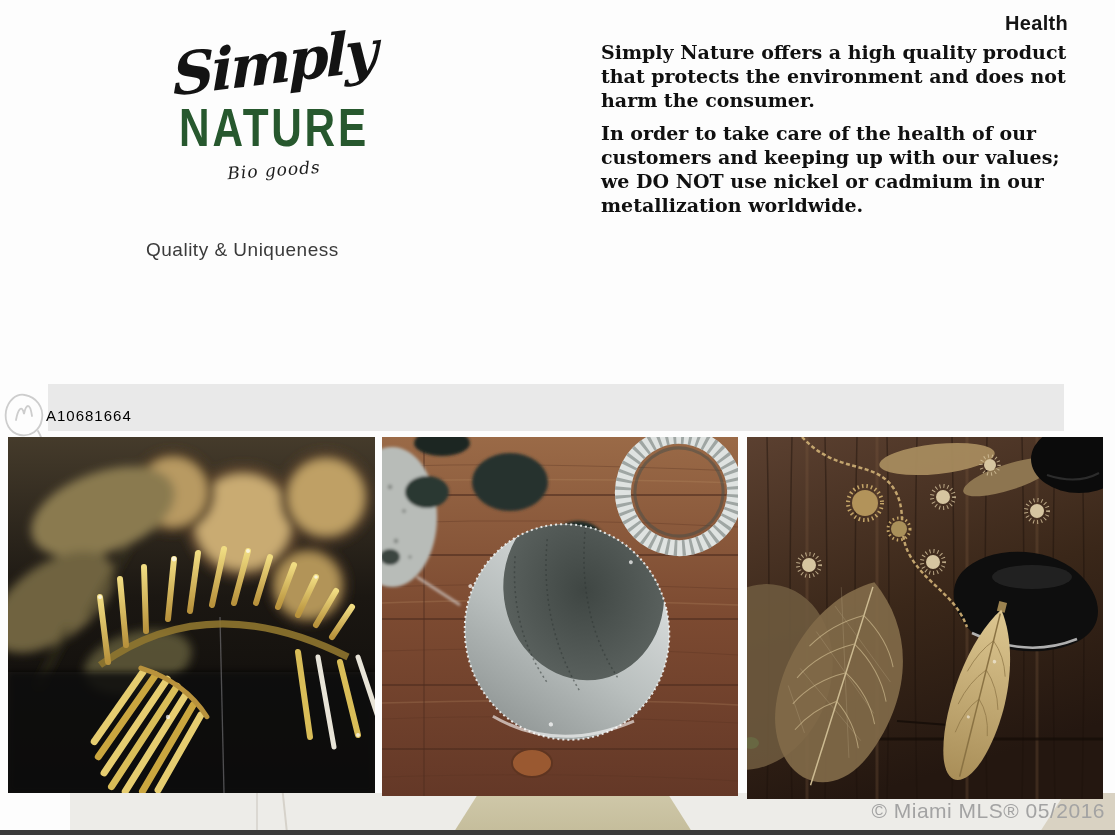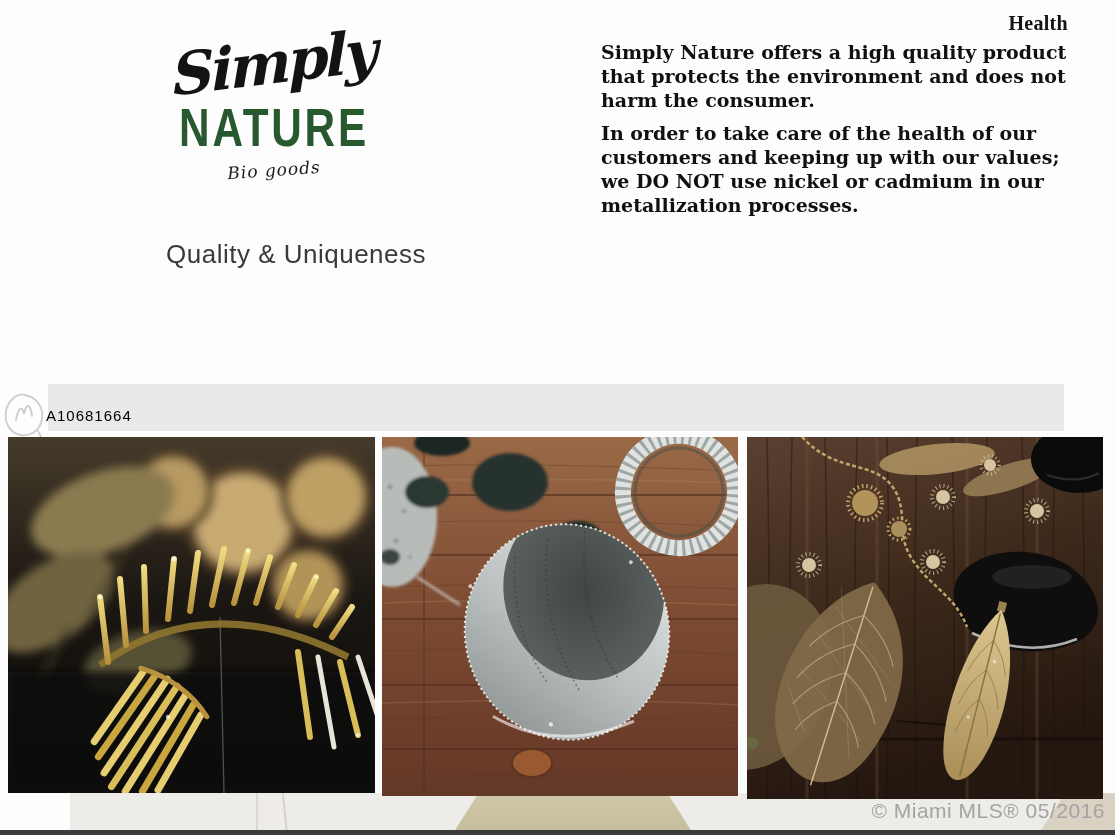--- a/index.html
+++ b/index.html
@@ -6,21 +6,21 @@
   body{
     width:1115px;height:835px;position:relative;overflow:hidden;
     background:#fdfdfd;
     font-family:"Liberation Sans",sans-serif;
   }
   .abs{position:absolute;}
 
   
   .health{
     top:12px;right:47px;
-    font-family:Liberation Serif, serif;font-weight:bold;font-size:20px;color:#141414;
+    font-family:Liberation Sans, sans-serif;font-weight:bold;font-size:20px;color:#141414;
     letter-spacing:.3px;
   }
 
   
   .logo{left:148px;top:34px;width:252px;text-align:center;}
   .brand-script{
     display:block;
     font-family:"DejaVu Serif",serif;font-style:italic;font-weight:bold;
     font-size:58px;color:#131313;letter-spacing:-3px;line-height:1;
     transform:rotate(-7deg) skewX(-6deg);
@@ -32,21 +32,21 @@
     transform:scale(.92,1.18);
   }
   .brand-tagline{
     display:block;margin-top:10px;
     font-family:"DejaVu Serif",serif;font-style:italic;
     font-size:17px;color:#1d1d1d;letter-spacing:1px;
     transform:rotate(-4deg);
   }
   .subtitle{
     left:146px;top:239px;width:300px;
-    font-size:26px;color:#3a3a3a;letter-spacing:.5px;font-weight:normal;text-align:center;
+    font-size:19px;color:#3a3a3a;letter-spacing:.5px;font-weight:normal;
   }
 
   
   .copy{left:601px;top:40px;width:470px;z-index:3;}
   .copy p{
     margin:0 0 9px 0;
     font-family:"DejaVu Serif",serif;font-weight:bold;
     font-size:19px;line-height:24px;color:#101010;
   }
 
@@ -93,21 +93,21 @@
 <div class="abs logo">
   <span class="brand-script">Simply</span>
   <span class="brand-name">NATURE</span>
   <span class="brand-tagline">Bio goods</span>
 </div>
 
 <div class="abs subtitle">Quality &amp; Uniqueness</div>
 
 <div class="abs copy">
   <p>Simply Nature offers a high quality product that protects the environment and does not harm the consumer.</p>
-  <p>In order to take care of the health of our customers and keeping up with our values; we DO NOT use nickel or cadmium in our metallization processes.</p>
+  <p>In order to take care of the health of our customers and keeping up with our values; we DO NOT use nickel or cadmium in our metallization worldwide.</p>
 </div>
 
 <div class="abs band"></div>
 
 <div class="abs mls-shell">
   <svg width="46" height="60" viewBox="0 0 46 60">
     <g fill="none" stroke="#cdcdcd" stroke-width="1.8" stroke-linecap="round">
       <path d="M23,5 C34,7 42,17 40,29 C38,41 28,47 18,45 C8,43 2,33 4,21 C6,11 14,3 23,5 Z"></path>
       <path d="M36,41 C40,48 42,54 40,59"></path>
       <path d="M14,30 C16,19 20,14 22,24 C24,14 28,12 30,26"></path>

